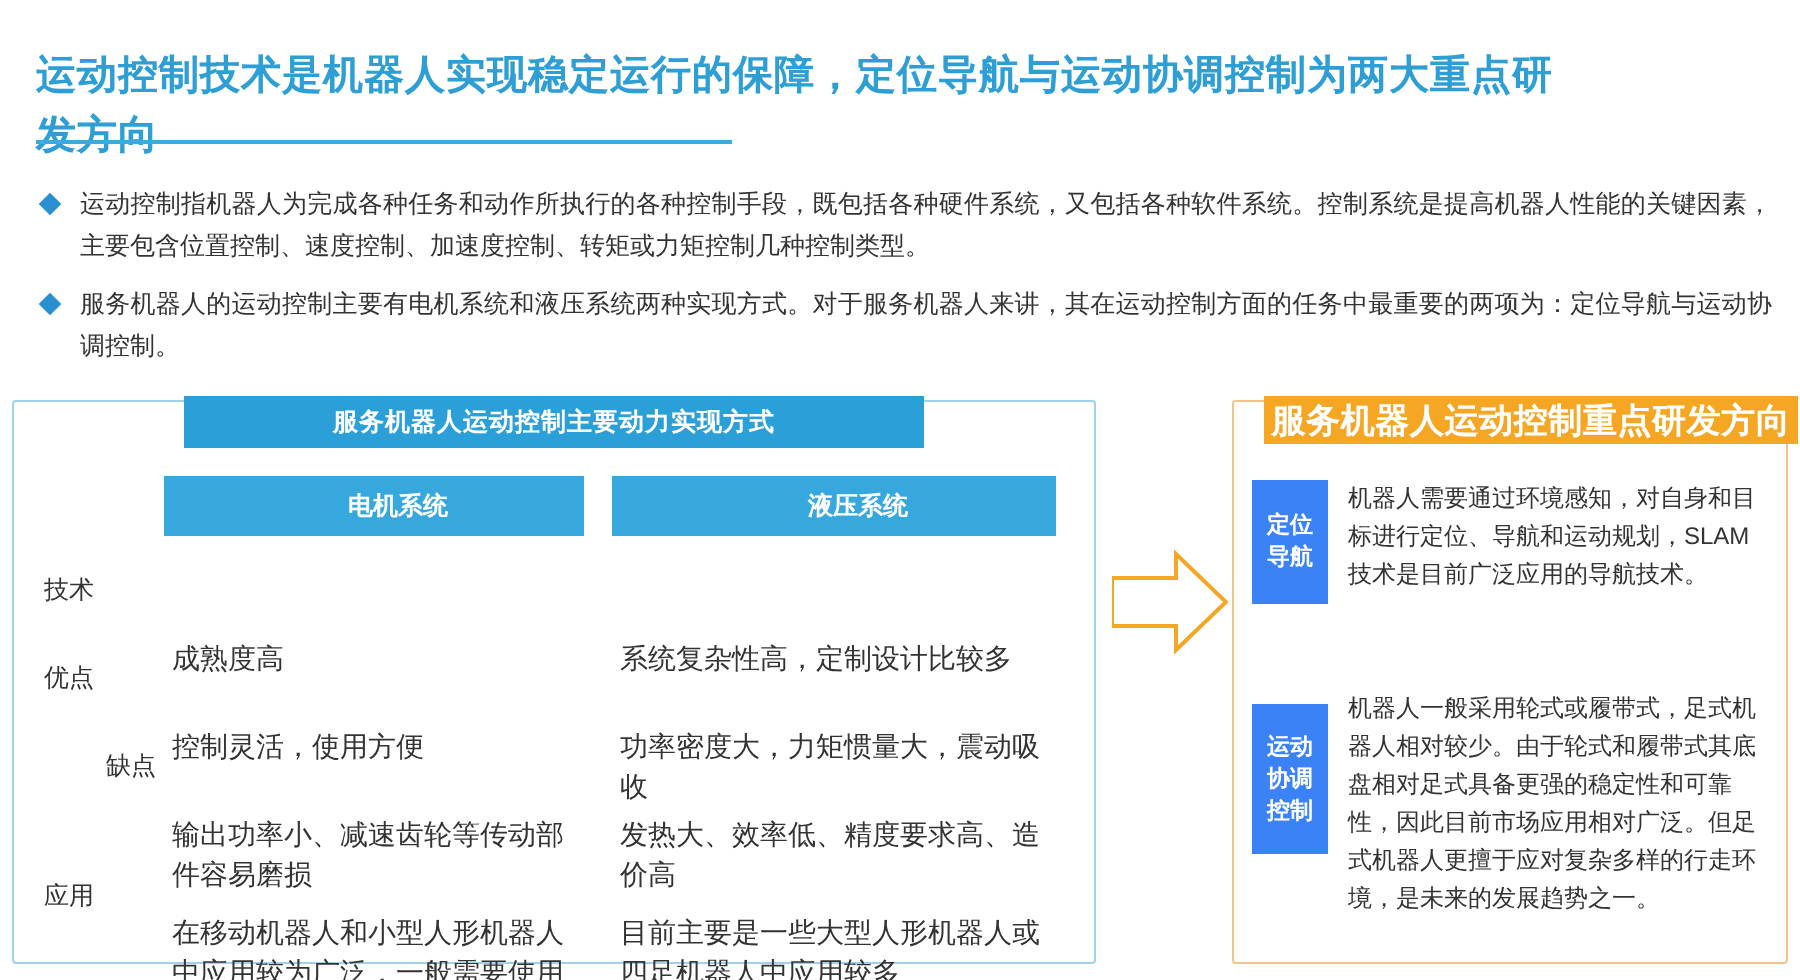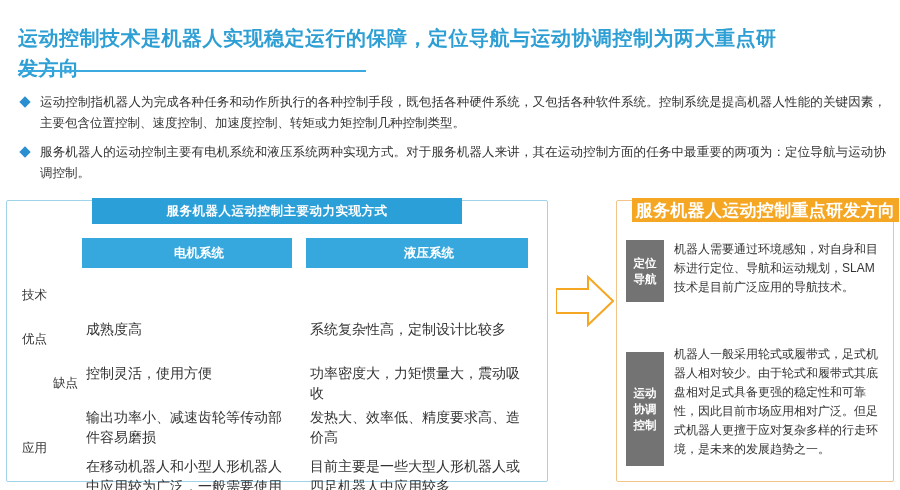--- a/index.html
+++ b/index.html
@@ -150,30 +150,30 @@
     font-weight: bold;
     display: flex;
     align-items: center;
     justify-content: center;
     letter-spacing: 0.3px;
   }
   .r-tag {
     position: absolute;
     left: 626px;
     width: 38px;
-    background: #737373;
+    background: #3b82f6;
     color: #ffffff;
     font-size: 11.5px;
     font-weight: bold;
     line-height: 16px;
     text-align: center;
     padding: 6px 2px;
   }
   .r-tag.t1 { top: 240px; height: 62px; display:flex; align-items:center; justify-content:center;}
-  .r-tag.t2 { top: 352px; height: 114px; display:flex; align-items:center; justify-content:center;}
+  .r-tag.t2 { top: 352px; height: 75px; display:flex; align-items:center; justify-content:center;}
   .r-text {
     position: absolute;
     left: 674px;
     width: 206px;
     font-size: 12px;
     line-height: 19px;
     color: #333333;
   }
   .r-text.x1 { top: 240px; }
   .r-text.x2 { top: 345px; }

